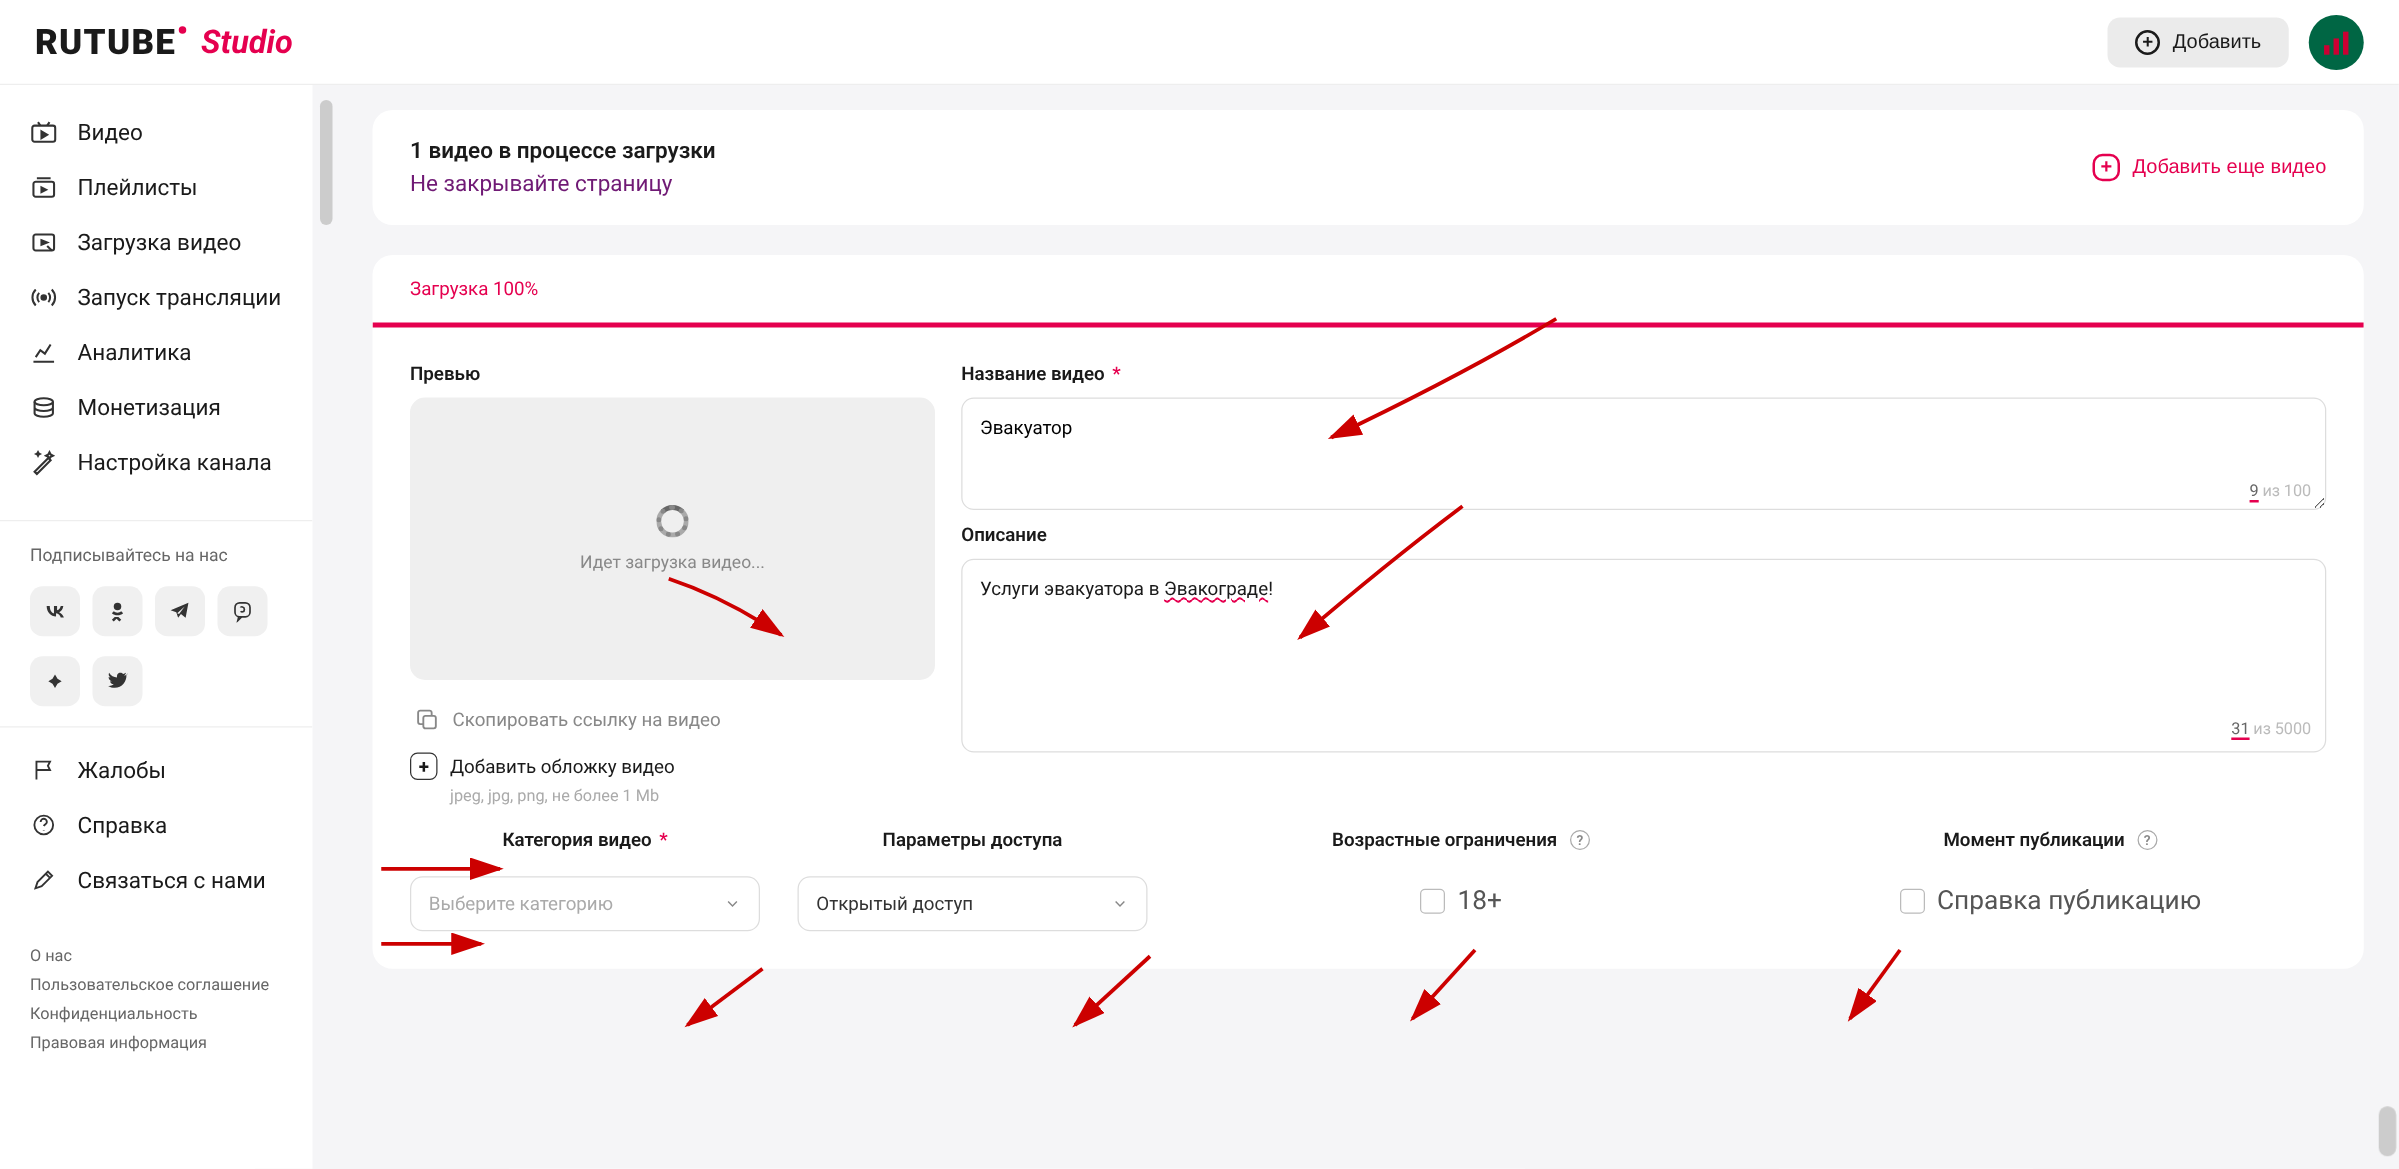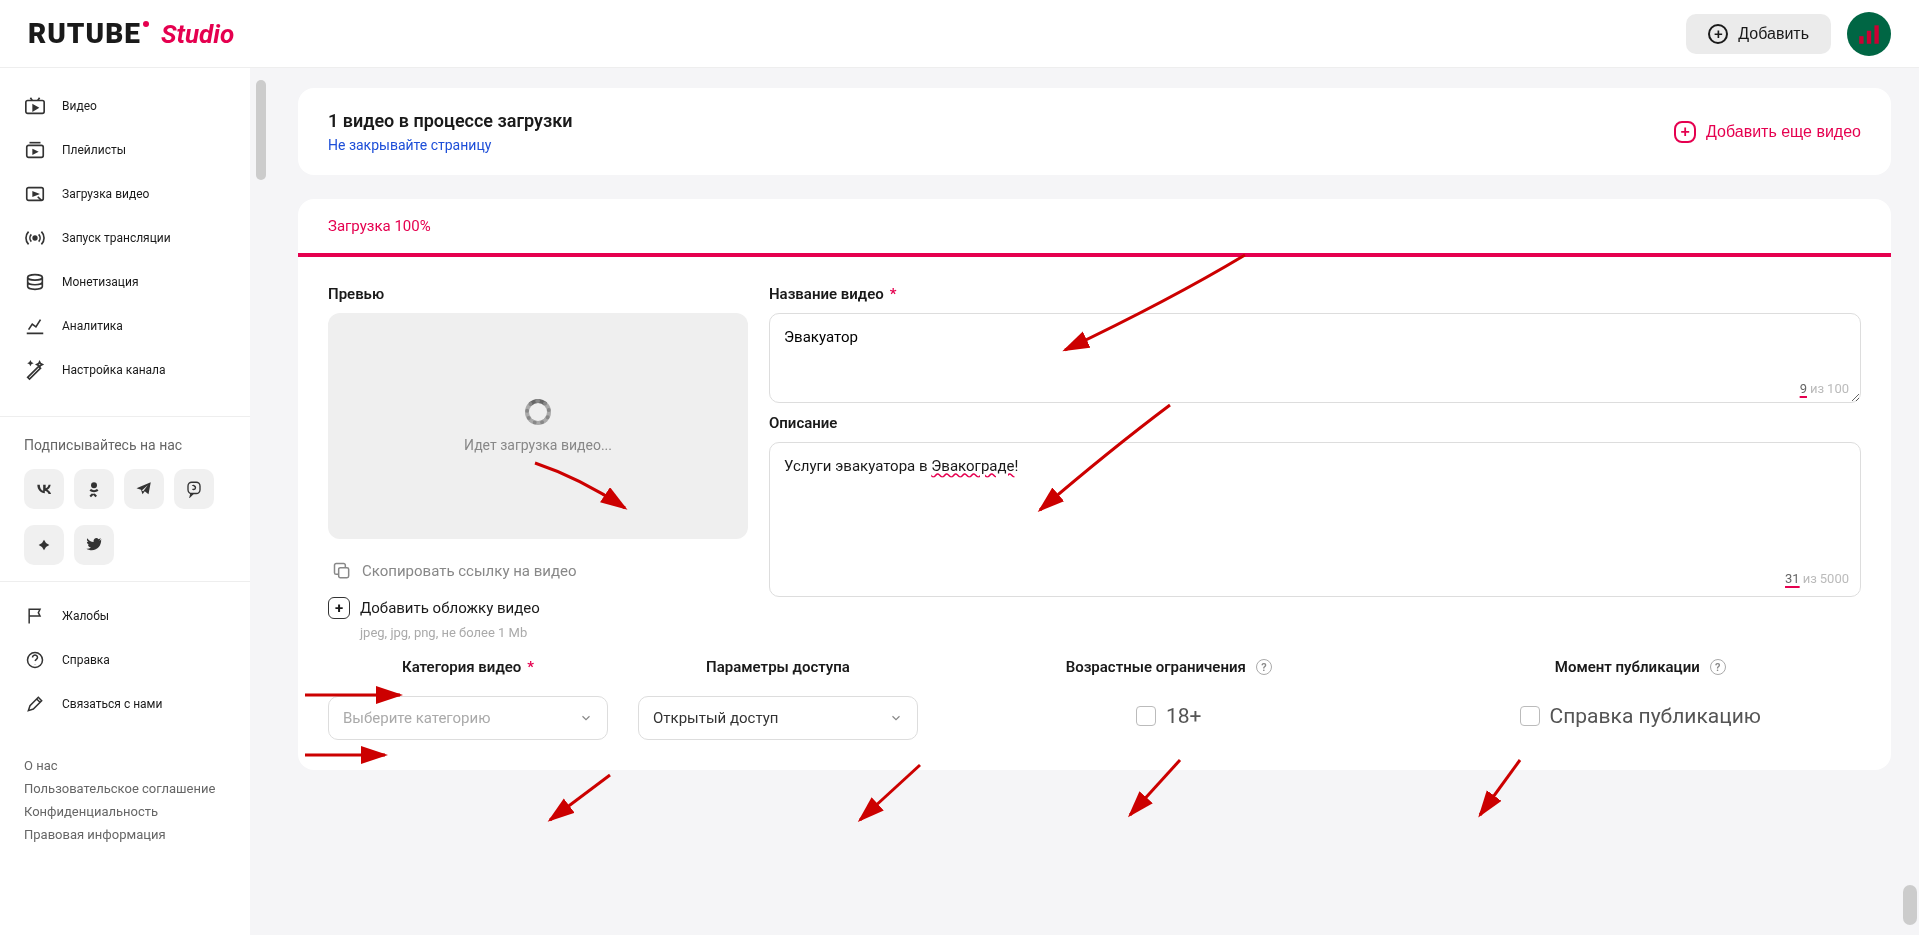--- a/index.html
+++ b/index.html
@@ -13,38 +13,38 @@
 .logo-dot { width: 6px; height: 6px; background: #e5004f; border-radius: 50%; position: relative; top: -10px; left: -6px; }
 .header-right { display: flex; align-items: center; gap: 16px; }
 .add-btn { display: flex; align-items: center; gap: 10px; background: #ebebeb; border: none; padding: 10px 22px; border-radius: 10px; font-size: 16px; cursor: pointer; color: #1a1a1a; font-weight: 500; }
 .add-btn-icon { width: 20px; height: 20px; border: 2px solid #1a1a1a; border-radius: 50%; display: flex; align-items: center; justify-content: center; font-size: 15px; line-height: 1; font-weight: bold; }
 .avatar { width: 44px; height: 44px; border-radius: 50%; background: #006644; display: flex; align-items: center; justify-content: center; overflow: hidden; }
 .avatar svg { width: 26px; height: 26px; }
 
 
 .sidebar { position: fixed; top: 68px; left: 0; width: 250px; bottom: 0; background: #fff; overflow-y: auto; padding: 16px 0; }
 .sidebar-section { padding: 0 0 12px 0; }
-.sidebar-item { display: flex; align-items: center; gap: 16px; padding: 11px 24px; cursor: pointer; color: #1a1a1a; font-size: 12px; }
+.sidebar-item { display: flex; align-items: center; gap: 16px; padding: 11px 24px; cursor: pointer; color: #1a1a1a; font-size: 18px; }
 .sidebar-icon { width: 22px; height: 22px; display: flex; align-items: center; justify-content: center; }
 .sidebar-divider { height: 1px; background: #eee; margin: 12px 0; }
 .subscribe-label { padding: 8px 24px 12px; font-size: 14px; color: #666; }
 .social-row { display: flex; gap: 10px; padding: 4px 24px; flex-wrap: wrap; }
 .social-btn { width: 40px; height: 40px; background: #f0f0f0; border-radius: 10px; display: flex; align-items: center; justify-content: center; cursor: pointer; color: #333; }
 .footer-links { padding: 16px 24px; }
 .footer-link { font-size: 13px; color: #666; padding: 4px 0; cursor: pointer; }
 
 .custom-scroll { position: fixed; top: 80px; left: 256px; width: 10px; height: 100px; background: #ccc; border-radius: 5px; }
 
 
 .main { position: absolute; top: 68px; left: 270px; right: 0; bottom: 0; padding: 20px 28px; overflow-y: auto; }
 
 .upload-banner { background: #fff; border-radius: 16px; padding: 22px 30px; display: flex; justify-content: space-between; align-items: center; margin-bottom: 24px; }
 .upload-banner-left { display: flex; flex-direction: column; gap: 6px; }
 .upload-banner-title { font-size: 18px; font-weight: 600; }
-.upload-banner-sub { font-size: 14px; color: #1d4ed8; }
+.upload-banner-sub { font-size: 18px; color: #701a75; }
 .add-more-btn { display: flex; align-items: center; gap: 10px; background: transparent; border: none; color: #e5004f; font-size: 16px; cursor: pointer; font-weight: 500; }
 .add-more-icon { width: 22px; height: 22px; border: 2px solid #e5004f; border-radius: 8px; display: flex; align-items: center; justify-content: center; font-weight: bold; }
 
 .editor-card { background: #fff; border-radius: 16px; overflow: hidden; }
 .editor-header { display: flex; justify-content: space-between; align-items: center; padding: 18px 30px; }
 .upload-status { color: #e5004f; font-size: 15px; }
 .editor-actions { display: flex; gap: 14px; align-items: center; }
 .save-btn { border: 1px solid #ccc; background: #fff; padding: 10px 18px; border-radius: 10px; font-size: 15px; cursor: pointer; color: #333; }
 .delete-btn { width: 38px; height: 38px; border: 1px solid #ccc; background: #fff; border-radius: 10px; display: flex; align-items: center; justify-content: center; cursor: pointer; }
 .progress-bar { height: 4px; background: #e5004f; width: 100%; }
@@ -150,33 +150,33 @@
           <svg width="22" height="22" viewBox="0 0 24 24" fill="none" stroke="#333" stroke-width="1.8">
             <circle cx="12" cy="12" r="2" fill="#333"></circle>
             <path d="M8 8a6 6 0 000 8M16 8a6 6 0 010 8M5 5a10 10 0 000 14M19 5a10 10 0 010 14"></path>
           </svg>
         </span>
       <span>Запуск трансляции</span>
     </div>
     <div class="sidebar-item">
       <span class="sidebar-icon">
           <svg width="22" height="22" viewBox="0 0 24 24" fill="none" stroke="#333" stroke-width="1.8">
+            <path d="M3 20h18M5 16l4-6 4 3 5-8"></path>
+          </svg>
+        </span>
+      <span>Аналитика</span>
+    </div>
+    <div class="sidebar-item">
+      <span class="sidebar-icon">
+          <svg width="22" height="22" viewBox="0 0 24 24" fill="none" stroke="#333" stroke-width="1.8">
             <ellipse cx="12" cy="7" rx="8" ry="3"></ellipse>
             <path d="M4 7v5c0 1.7 3.6 3 8 3s8-1.3 8-3V7M4 12v5c0 1.7 3.6 3 8 3s8-1.3 8-3v-5"></path>
           </svg>
         </span>
       <span>Монетизация</span>
-    </div>
-    <div class="sidebar-item">
-      <span class="sidebar-icon">
-          <svg width="22" height="22" viewBox="0 0 24 24" fill="none" stroke="#333" stroke-width="1.8">
-            <path d="M3 20h18M5 16l4-6 4 3 5-8"></path>
-          </svg>
-        </span>
-      <span>Аналитика</span>
     </div>
     <div class="sidebar-item">
       <span class="sidebar-icon">
           <svg width="22" height="22" viewBox="0 0 24 24" fill="none" stroke="#333" stroke-width="1.8">
             <path d="M4 20L16 8l2 2L6 22zM17 3l1 2 2 1-2 1-1 2-1-2-2-1 2-1zM7 3l.5 1 1 .5-1 .5-.5 1-.5-1-1-.5 1-.5z"></path>
           </svg>
         </span>
       <span>Настройка канала</span>
     </div>
   </div>

